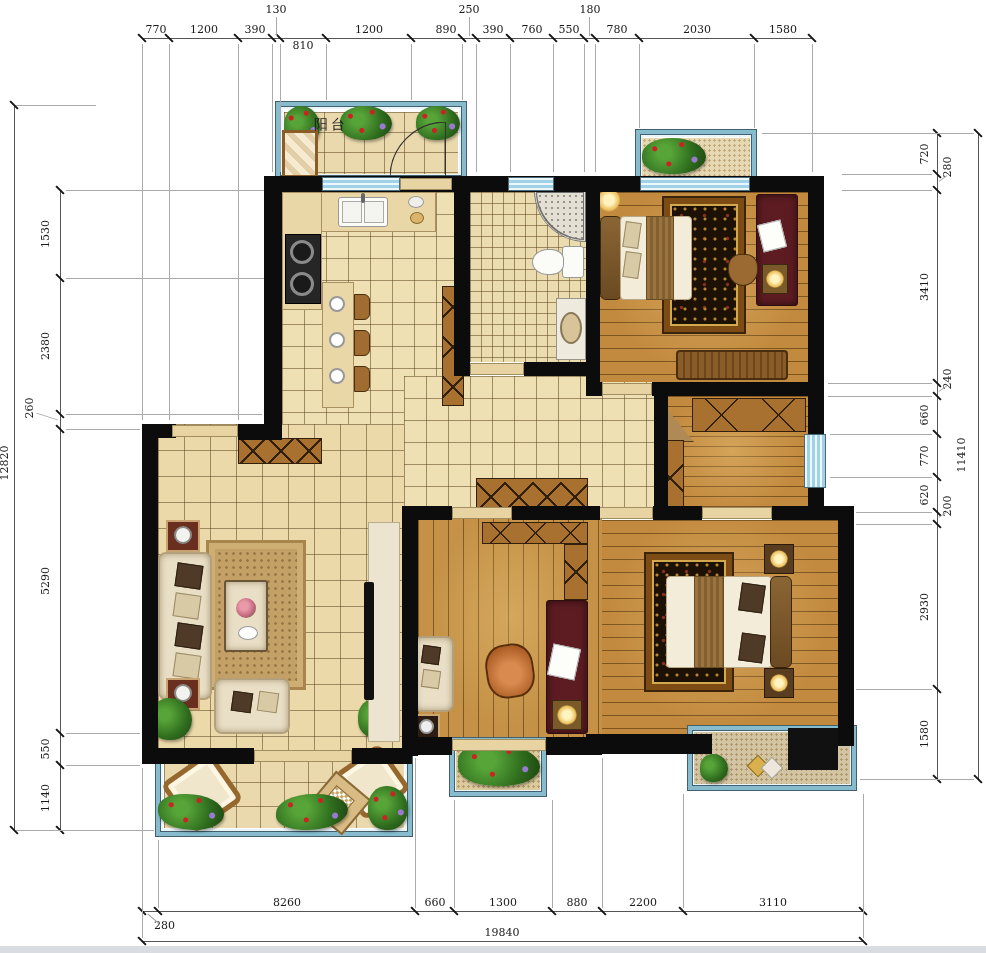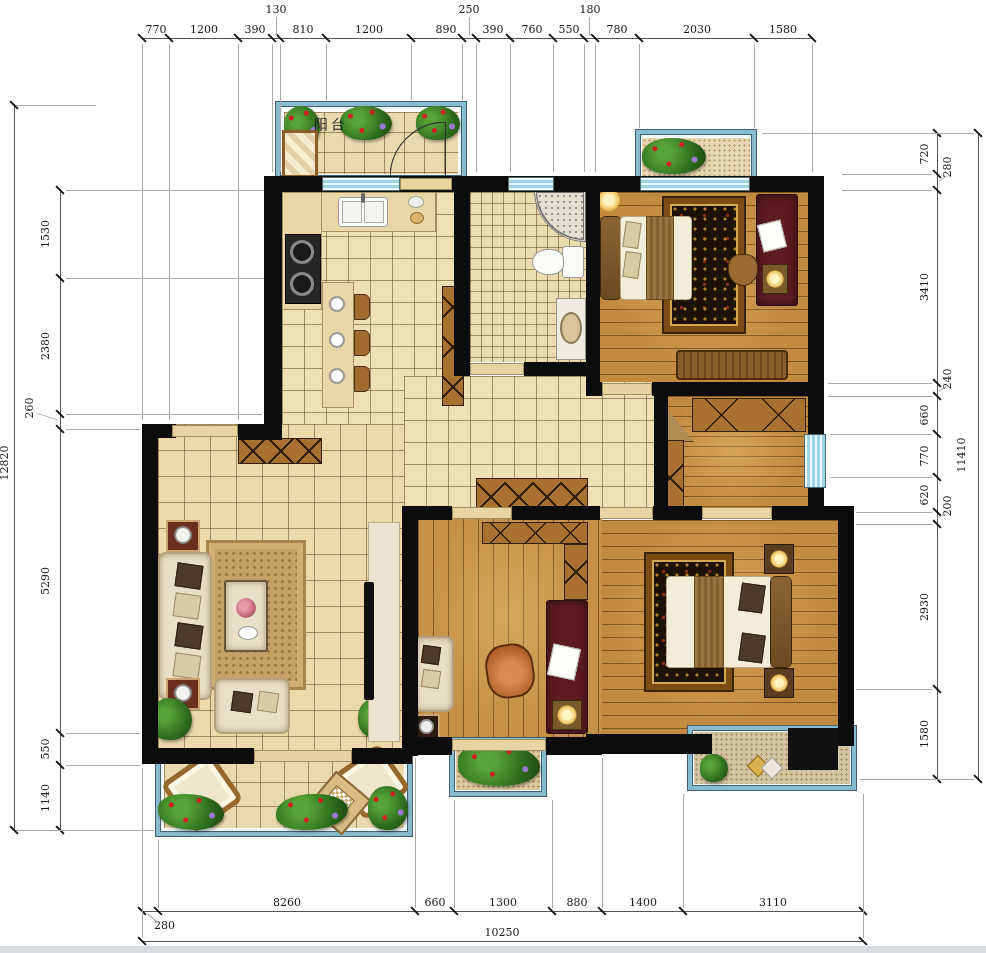--- a/index.html
+++ b/index.html
@@ -238,21 +238,21 @@
     <span class="tick" style="left:553px;top:38px"></span>
     <span class="tick" style="left:584px;top:38px"></span>
     <span class="tick" style="left:595px;top:38px"></span>
     <span class="tick" style="left:639px;top:38px"></span>
     <span class="tick" style="left:754px;top:38px"></span>
     <span class="tick" style="left:812px;top:38px"></span>
   <span class="dlab" style="left:134px;top:24px">770</span>
   <span class="dlab" style="left:182px;top:24px">1200</span>
   <span class="dlab" style="left:233px;top:24px">390</span>
   <span class="dlab" style="left:254px;top:4px">130</span>
-  <span class="dlab" style="left:281px;top:24px">810</span>
+  <span class="dlab" style="left:281px;top:40px">810</span>
   <span class="dlab" style="left:347px;top:24px">1200</span>
   <span class="dlab" style="left:424px;top:24px">890</span>
   <span class="dlab" style="left:447px;top:4px">250</span>
   <span class="dlab" style="left:471px;top:24px">390</span>
   <span class="dlab" style="left:510px;top:24px">760</span>
   <span class="dlab" style="left:547px;top:24px">550</span>
   <span class="dlab" style="left:568px;top:4px">180</span>
   <span class="dlab" style="left:595px;top:24px">780</span>
   <span class="dlab" style="left:675px;top:24px">2030</span>
   <span class="dlab" style="left:761px;top:24px">1580</span>
@@ -356,23 +356,23 @@
     <span class="tick" style="left:602px;top:911px"></span>
     <span class="tick" style="left:683px;top:911px"></span>
     <span class="tick" style="left:863px;top:911px"></span>
   <span class="tick" style="left:142px;top:941px"></span>
     <span class="tick" style="left:863px;top:941px"></span>
   <span class="dlab" style="left:146px;top:920px;width:36px;text-align:left;padding-left:8px">280</span>
   <span class="dlab" style="left:265px;top:897px">8260</span>
   <span class="dlab" style="left:413px;top:897px">660</span>
   <span class="dlab" style="left:481px;top:897px">1300</span>
   <span class="dlab" style="left:555px;top:897px">880</span>
-  <span class="dlab" style="left:621px;top:897px">1400</span>
+  <span class="dlab" style="left:621px;top:897px">2200</span>
   <span class="dlab" style="left:751px;top:897px">3110</span>
-  <span class="dlab" style="left:480px;top:927px">10250</span>
+  <span class="dlab" style="left:480px;top:927px">19840</span>
   <div class="ext" style="left:146px;top:918px;width:14px;height:1px;transform:rotate(40deg)"></div>
   <div class="ext" style="left:142px;top:768px;width:1px;height:170px"></div>
   <div class="ext" style="left:158px;top:840px;width:1px;height:68px"></div>
   <div class="ext" style="left:415px;top:758px;width:1px;height:150px"></div>
   <div class="ext" style="left:454px;top:800px;width:1px;height:108px"></div>
   <div class="ext" style="left:552px;top:800px;width:1px;height:108px"></div>
   <div class="ext" style="left:602px;top:758px;width:1px;height:150px"></div>
   <div class="ext" style="left:683px;top:794px;width:1px;height:114px"></div>
   <div class="ext" style="left:863px;top:794px;width:1px;height:144px"></div>
 

